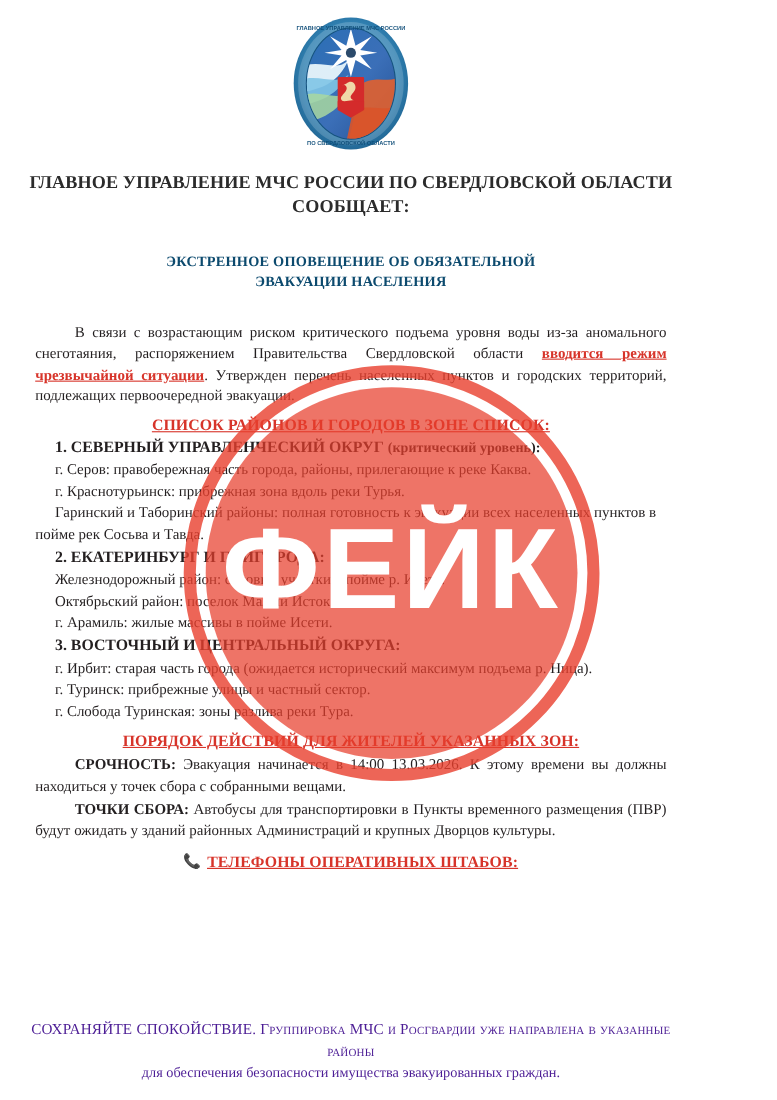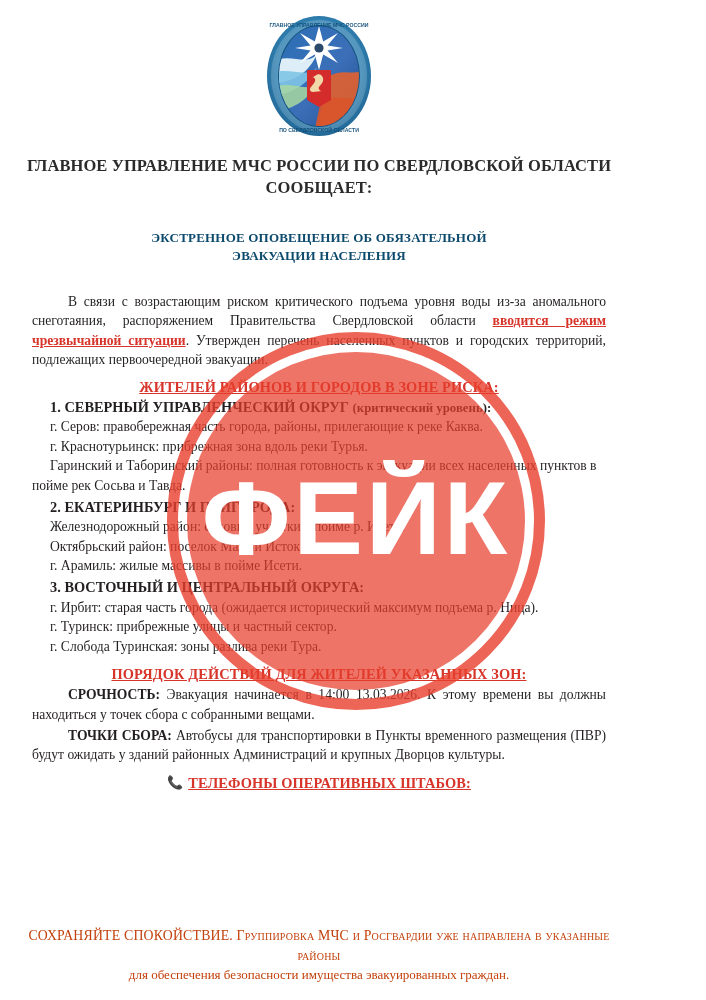--- a/index.html
+++ b/index.html
@@ -128,21 +128,21 @@
   .footer {
     position: absolute;
     left: 0;
     right: 0;
     bottom: 16px;
     text-align: center;
     font-size: 13px;
     line-height: 1.42;
     padding: 0 28px;
     box-sizing: border-box;
-    color: #c2410c;
+    color: #4c1d95;
   }
   .footer .lead { font-variant: small-caps; font-size: 13.8px; letter-spacing: .2px; }
   .footer .l2 { display: block; }
 
   
   .stamp {
     position: absolute;
     left: 167px;
     top: 332px;
     width: 378px;
@@ -239,21 +239,21 @@
     <span class="line2">СООБЩАЕТ:</span>
   </div>
 
   <div class="alert-title">
     <span>ЭКСТРЕННОЕ ОПОВЕЩЕНИЕ ОБ ОБЯЗАТЕЛЬНОЙ</span>
     <span class="line2">ЭВАКУАЦИИ НАСЕЛЕНИЯ</span>
   </div>
 
   <p class="body-text"><span>В связи с возрастающим риском критического подъема уровня воды из-за аномального снеготаяния, распоряжением Правительства Свердловской области </span><span class="hl">вводится режим чрезвычайной ситуации</span><span>. Утвержден перечень населенных пунктов и городских территорий, подлежащих первоочередной эвакуации.</span></p>
 
-  <div class="section-heading">ЖИТЕЛЕЙ РАЙОНОВ И ГОРОДОВ В ЗОНЕ РИСКА:</div>
+  <div class="section-heading">СПИСОК РАЙОНОВ И ГОРОДОВ В ЗОНЕ СПИСОК:</div>
 
   <div class="list-block">
     <div class="grp"><span>1. СЕВЕРНЫЙ УПРАВЛЕНЧЕСКИЙ ОКРУГ</span> <span class="note">(критический уровень):</span></div>
     <div class="item">г. Серов: правобережная часть города, районы, прилегающие к реке Каква.</div>
     <div class="item">г. Краснотурьинск: прибрежная зона вдоль реки Турья.</div>
     <div class="item">Гаринский и Таборинский районы: полная готовность к эвакуации всех населенных пунктов в пойме рек Сосьва и Тавда.</div>
 
     <div class="grp"><span>2. ЕКАТЕРИНБУРГ И ПРИГОРОДА:</span></div>
     <div class="item">Железнодорожный район: садовые участки в пойме р. Исеть.</div>
     <div class="item">Октябрьский район: поселок Малый Исток.</div>

